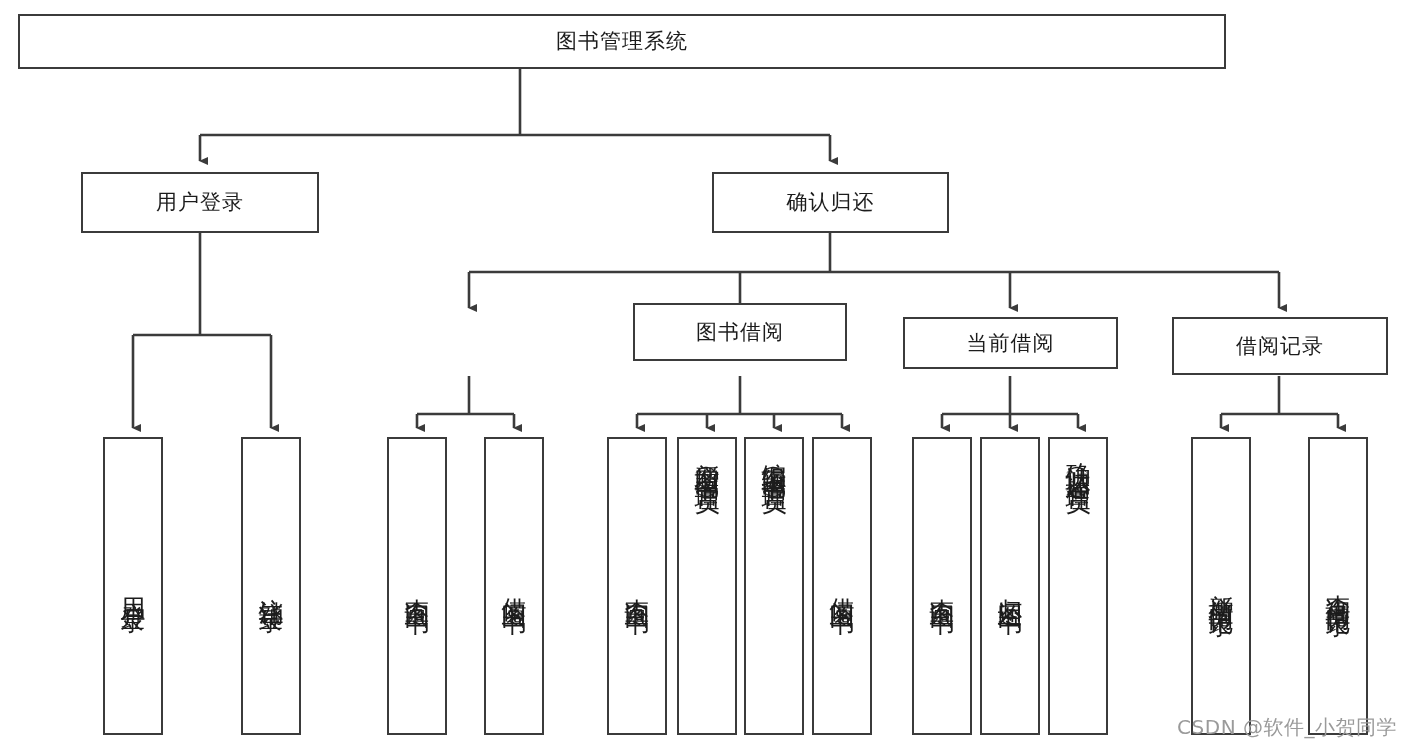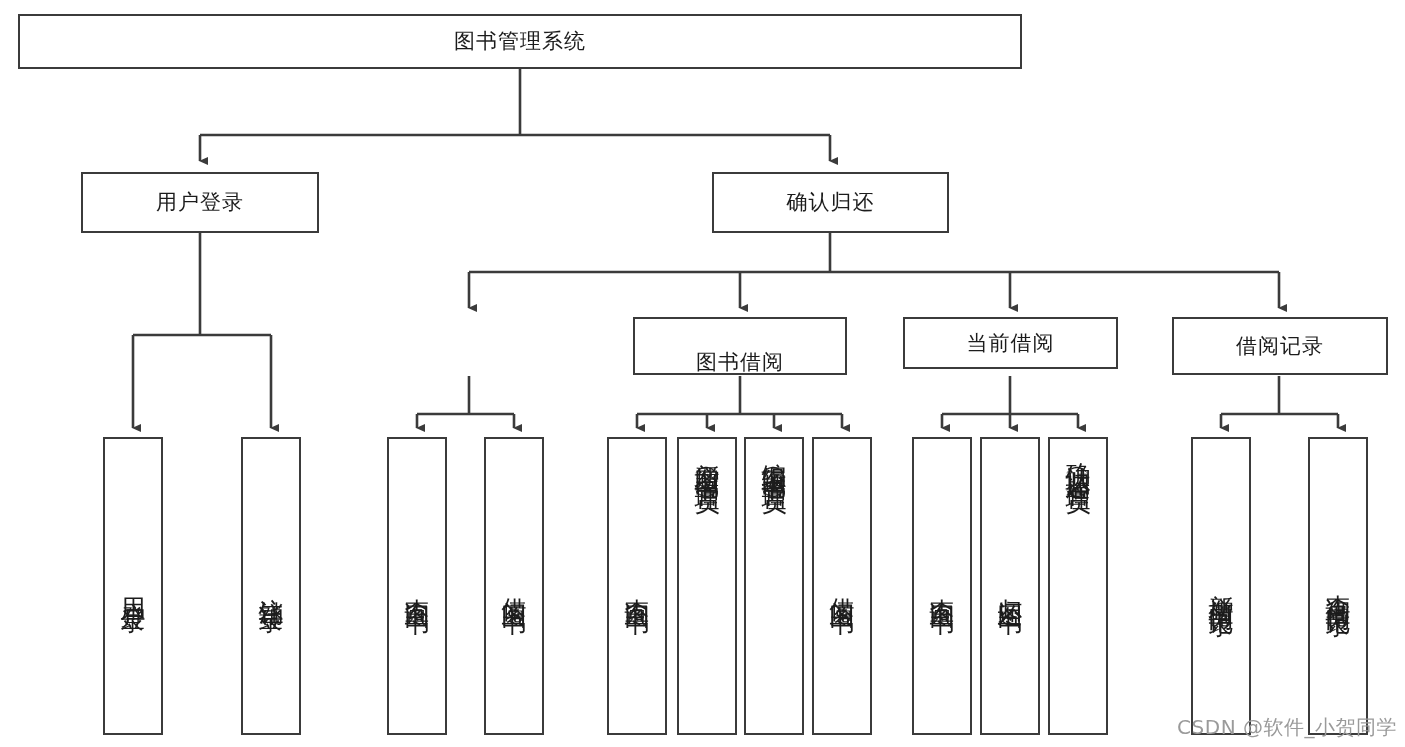--- a/index.html
+++ b/index.html
@@ -104,32 +104,32 @@
       <path d="M1010,414 L1010,428" marker-end="url(#arrow)"></path>
       <path d="M1078,414 L1078,428" marker-end="url(#arrow)"></path>
 
       <path d="M1279,376 L1279,414"></path>
       <path d="M1221,414 L1338,414"></path>
       <path d="M1221,414 L1221,428" marker-end="url(#arrow)"></path>
       <path d="M1338,414 L1338,428" marker-end="url(#arrow)"></path>
     </g>
   </svg>
 
-  <div class="node h root" style="left:18px;top:14px;width:1004px;height:55px;">
+  <div class="node h root" style="left:18px;top:14px;width:1208px;height:55px;">
     <span class="lbl">图书管理系统</span>
   </div>
 
   <div class="node h" style="left:81px;top:172px;width:238px;height:61px;">
     <span class="lbl">用户登录</span>
   </div>
   <div class="node h" style="left:712px;top:172px;width:237px;height:61px;">
     <span class="lbl">确认归还</span>
   </div>
 
-  <div class="node h" style="left:633px;top:317px;width:214px;height:58px;align-items:flex-end;">
+  <div class="node h" style="left:633px;top:303px;width:214px;height:58px;">
     <span class="lbl">图书借阅</span>
   </div>
   <div class="node h" style="left:903px;top:317px;width:215px;height:52px;">
     <span class="lbl">当前借阅</span>
   </div>
   <div class="node h" style="left:1172px;top:317px;width:216px;height:58px;font-family:Liberation Serif, serif;">
     <span class="lbl">借阅记录</span>
   </div>
 
   <div class="node v mid" style="left:103px;top:437px;width:60px;height:298px;">

